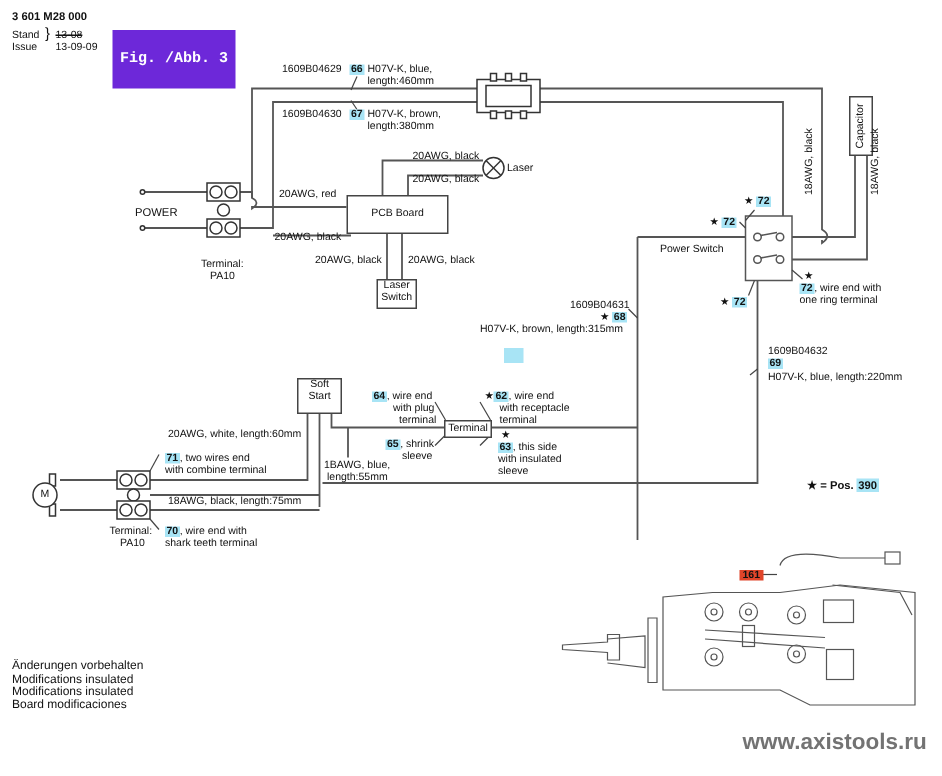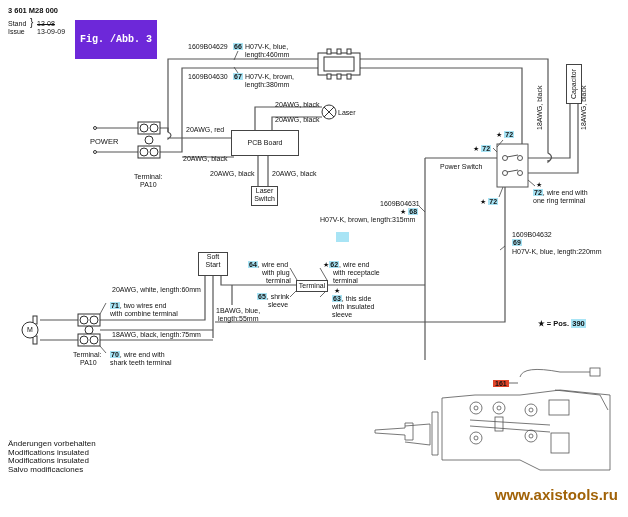--- a/index.html
+++ b/index.html
@@ -6,21 +6,21 @@
   body { width:628px; height:517px; position:relative; overflow:hidden;
          font-family:"Liberation Sans", sans-serif; color:#111; }
   .t { position:absolute; font-size:7px; line-height:8px; white-space:nowrap; color:#111; }
   .hl { background:#a8e4f5; font-weight:bold; padding:0 1px; }
   .hl-red { background:#e0452a; font-weight:bold; padding:0 2px; color:#111; }
   svg { position:absolute; left:0; top:0; }
   .fig { position:absolute; background:#6d28d9; color:#fff; font-weight:bold; font-size:10px;
          padding:14px 5px;font-family:Liberation Mono, monospace; }
   .box { position:absolute; border:1px solid #444; background:#fff; font-size:7px; text-align:center;
          line-height:8px; }
-  .url { position:absolute; color:#a16207; font-weight:bold; font-size:15px; }
+  .url { position:absolute; color:#737373; font-weight:bold; font-size:15px; }
   .notes { position:absolute; font-size:8px; line-height:8.5px; }
 </style>
 </head>
 <body>
 
 <svg width="628" height="517">
   <g stroke="#555" stroke-width="1.2" fill="none">
 
     <path d="M168,132 L168,59 L548,59 L548,153 Q555,157 548,162 L548,160"></path>
 
@@ -259,16 +259,16 @@
   <span>★ = Pos.</span>
   <span class="hl">390</span>
 </div>
 
 <div class="t" style="left:493px;top:380px;"><span class="hl-red">161</span></div>
 
 <div class="notes" style="left:8px;top:440px;">
   <div>Änderungen vorbehalten</div>
   <div>Modifications insulated</div>
   <div>Modifications insulated</div>
-  <div>Salvo modificaciones</div>
+  <div>Board modificaciones</div>
 </div>
 
 <div class="url" style="left:495px;top:486px;">www.axistools.ru</div>
 
 </body></html>

